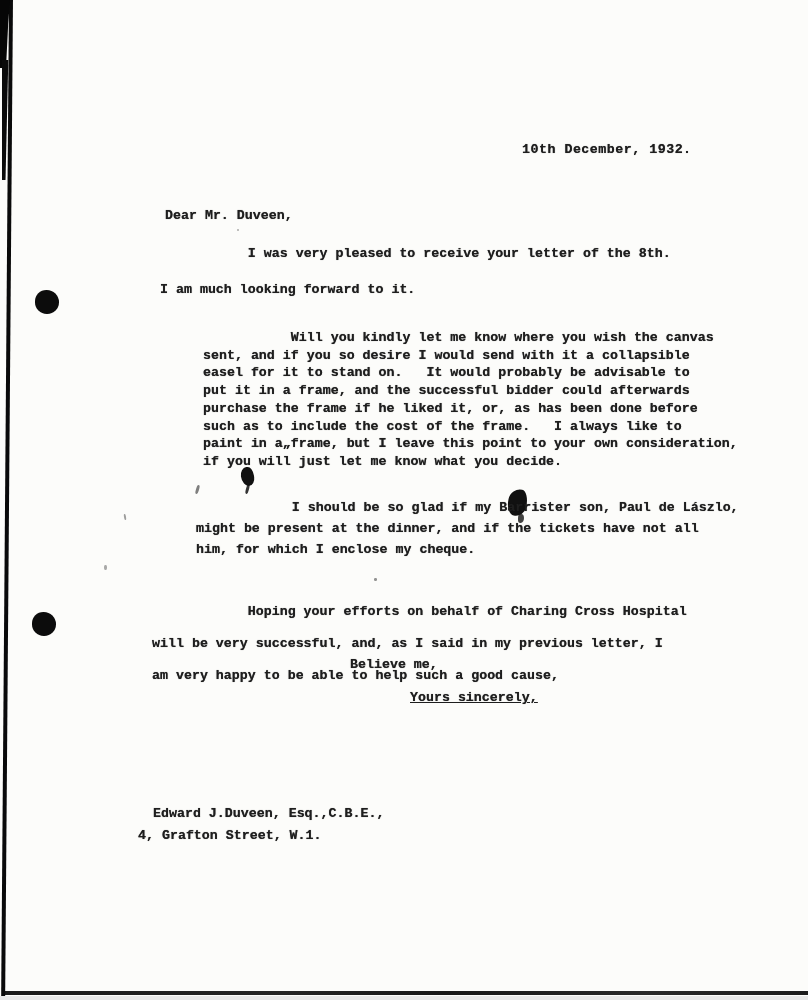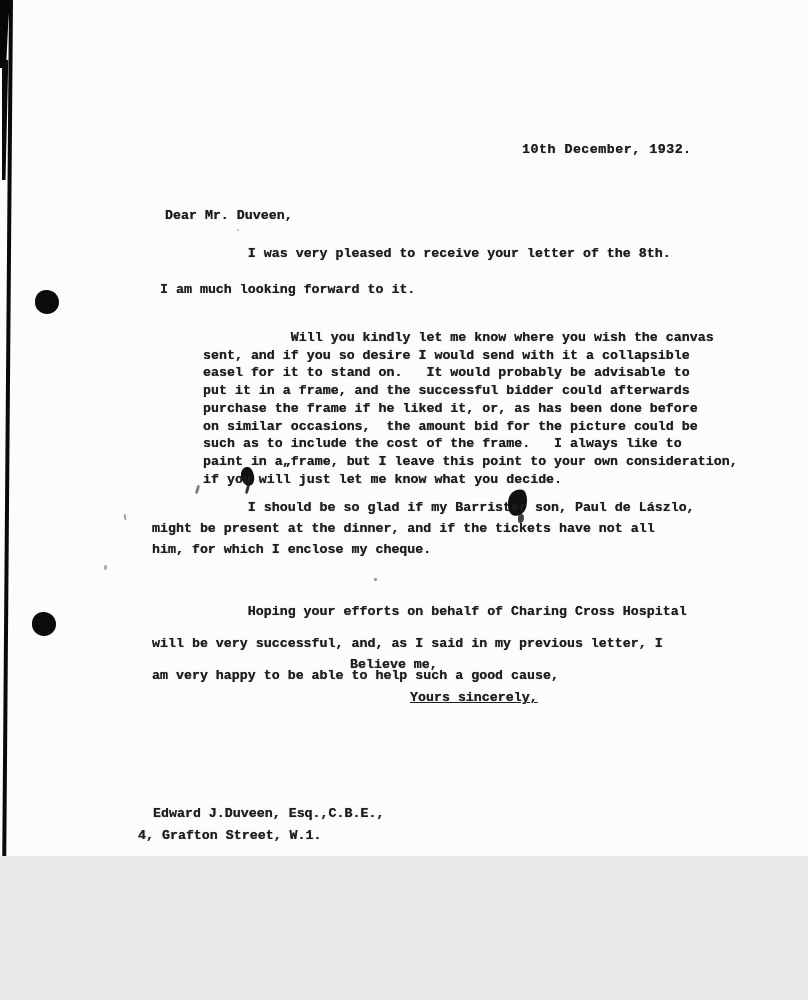--- a/index.html
+++ b/index.html
@@ -1,35 +1,35 @@
 <!DOCTYPE html>
 <html><head>
 <meta charset="utf-8">
 <style>
   html,body { margin:0; padding:0; background:#e8e8e8; }
   .page {
-    position:relative; width:808px; height:856px;
+    position:relative; width:808px; height:996px;
     background:#fcfcfa; overflow:hidden;
     font-family:"Liberation Mono","DejaVu Sans Mono",monospace;
   }
   
   .line {
     position:absolute; white-space:pre;
     font-weight:700; font-size:13.3px; line-height:17.6px;
     color:#1e1e1e; text-shadow:0 0 0.7px rgba(25,25,25,.85);
   }
   .para { position:absolute; }
   .para .pline {
     white-space:pre; font-weight:700; font-size:13.3px;
     color:#1e1e1e; text-shadow:0 0 0.7px rgba(25,25,25,.85);
   }
   .p1 { left:160px; top:245px; } .p1 .pline { line-height:18px; }
   .p2 { left:160px; top:281px; } .p2 .pline { line-height:18.5px; }
   .p3 { left:155px; top:329px; } .p3 .pline { line-height:17.7px;margin-left:48px; }
-  .p4 { left:152px; top:497px; } .p4 .pline { line-height:21px; }
+  .p4 { left:152px; top:497px; } .p4 .pline { line-height:21px;margin-left:44px; }
   .p5 { left:152px; top:589px; } .p5 .pline { line-height:19px;margin-top:13px; }
   .date-line { left:522px; top:141px; letter-spacing:0.5px; }
   .salutation-line { left:165px; top:207px; }
   .believe-line { left:350px; top:656px; }
   .yours-line { left:410px; top:689px;text-decoration:underline; }
   .addr1-line { left:153px; top:805px; }
   .addr2-line { left:138px; top:827px; }
   
   .edge-left-line {
     position:absolute; left:9px; top:-2px; width:3.5px; height:1000px;
@@ -103,21 +103,20 @@
   <div class="para p2">
     <div class="pline">I am much looking forward to it.</div>
   </div>
 
   <div class="para p3">
     <div class="pline">           Will you kindly let me know where you wish the canvas</div>
     <div class="pline">sent, and if you so desire I would send with it a collapsible</div>
     <div class="pline">easel for it to stand on.   It would probably be advisable to</div>
     <div class="pline">put it in a frame, and the successful bidder could afterwards</div>
     <div class="pline">purchase the frame if he liked it, or, as has been done before</div>
-    <div class="pline">on similar occasions,  the amount bid for the picture could be</div>
     <div class="pline">such as to include the cost of the frame.   I always like to</div>
     <div class="pline">paint in a„frame, but I leave this point to your own consideration,</div>
     <div class="pline">if you will just let me know what you decide.</div>
   </div>
 
   <div class="para p4">
     <div class="pline">            I should be so glad if my Barrister son, Paul de Lászlo,</div>
     <div class="pline">might be present at the dinner, and if the tickets have not all</div>
     <div class="pline">him, for which I enclose my cheque.</div>
   </div>

